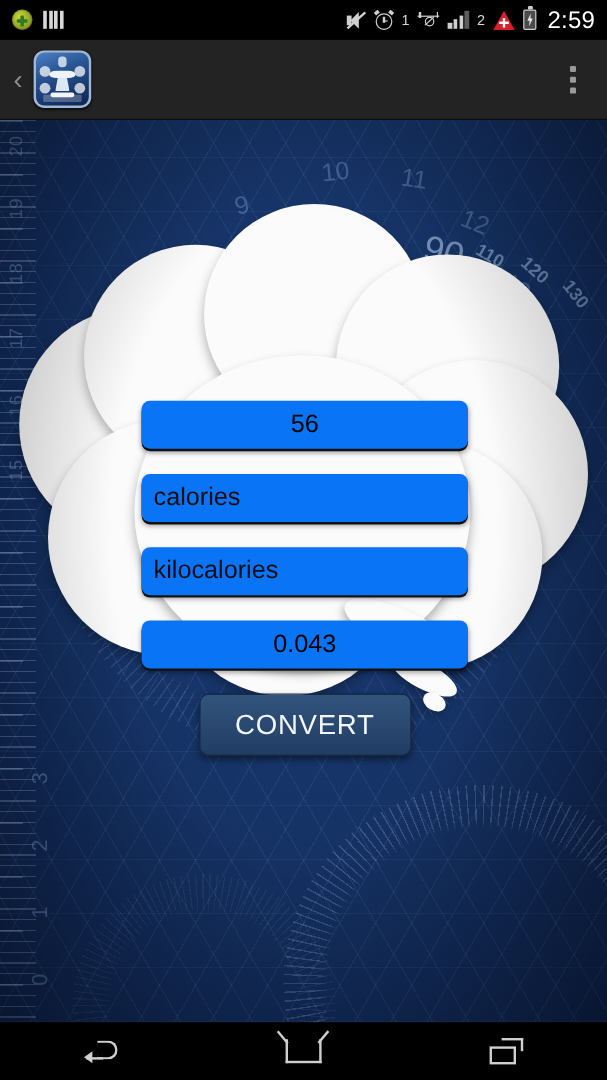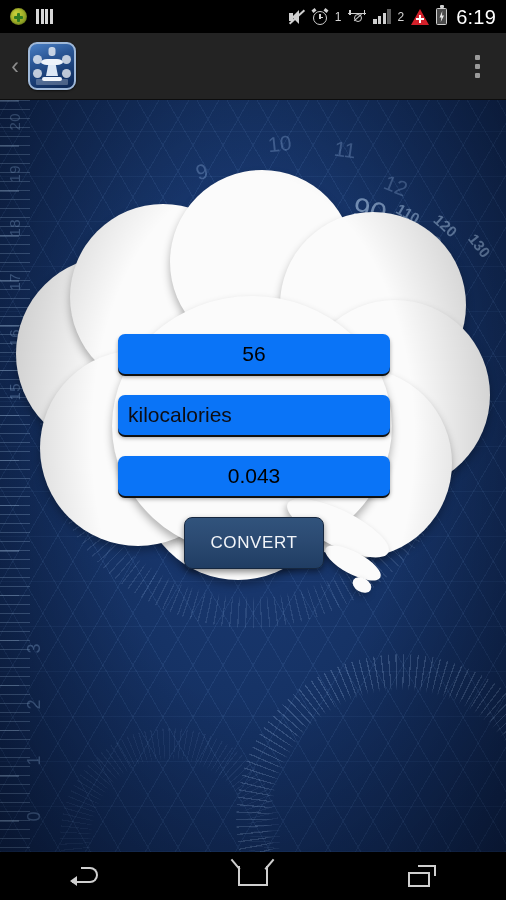--- a/index.html
+++ b/index.html
@@ -273,23 +273,23 @@
     font-family:"Liberation Sans", sans-serif;
     font-size:21px;
     margin-bottom:21px;
     box-shadow:0 2px 0 #101010, 0 3px 4px rgba(0,0,0,.35);
     padding:0 10px;
   }
   .field.center { justify-content:center; color:#000000; }
   .field.left   { justify-content:flex-start; color:#0d0d12; }
   #convert-btn {
     display:block; margin:2px auto 0;
-    width:140px; height:52px; border-radius:8px;
+    width:177px; height:52px; border-radius:8px;
     background:linear-gradient(180deg,#31537c 0%, #2b4a72 45%, #203d63 100%);
-    color:#f2f5f9; font-size:17px; letter-spacing:.6px;
+    color:#f2f5f9; font-size:23px; letter-spacing:.6px;
     font-family:"Liberation Sans", sans-serif;
     border:1px solid #16273f; cursor:pointer;
     box-shadow:0 3px 6px rgba(0,0,0,.45);
   }
 
   
   #navbar {
     position:absolute; left:0; bottom:0; width:506px; height:48px;
     background:#000; display:flex; align-items:center; justify-content:space-around;
     z-index:50;
@@ -367,21 +367,21 @@
           <i></i>
           <i></i>
           <i></i>
           <i></i>
         </span>
       <span class="sb-num">2</span>
       <span class="ic-alerttri"></span>
       <span class="ic-batt">
           <span class="bolt"></span>
         </span>
-      <span class="sb-clock">6:19</span>
+      <span class="sb-clock">2:59</span>
     </div>
   </div>
 
   <div id="actionbar">
     <div class="ab-back">‹</div>
     <div class="applogo">
       <span class="mini-ic m5"></span>
       <span class="mini-ic m1"></span>
         <span class="mini-ic m2"></span>
       <span class="mini-ic m3"></span>
@@ -455,20 +455,21 @@
       <span class="puff" style="left:140px; top:284px; width:196px; height:196px;"></span>
       <span class="puff" style="left:40px;  top:250px; width:196px; height:196px;"></span>
       <span class="puff" style="left:112px; top:196px; width:280px; height:260px;"></span>
       <span class="tail-e" style="left:282px; top:410px; width:112px; height:36px; transform:rotate(26deg);"></span>
       <span class="tail-e" style="left:322px; top:452px; width:62px;  height:22px; transform:rotate(28deg);"></span>
       <span class="tail-e" style="left:352px; top:478px; width:20px;  height:14px; transform:rotate(30deg);"></span>
     </div>
 
     <div id="form">
       <div class="field center">56</div>
+      <div class="field left">calories</div>
       <div class="field left">kilocalories</div>
       <div class="field center">0.043</div>
       <button id="convert-btn">CONVERT</button>
     </div>
 
     <div class="vignette"></div>
   </div>
 
   <div id="navbar">
     <div class="nav-btn">

